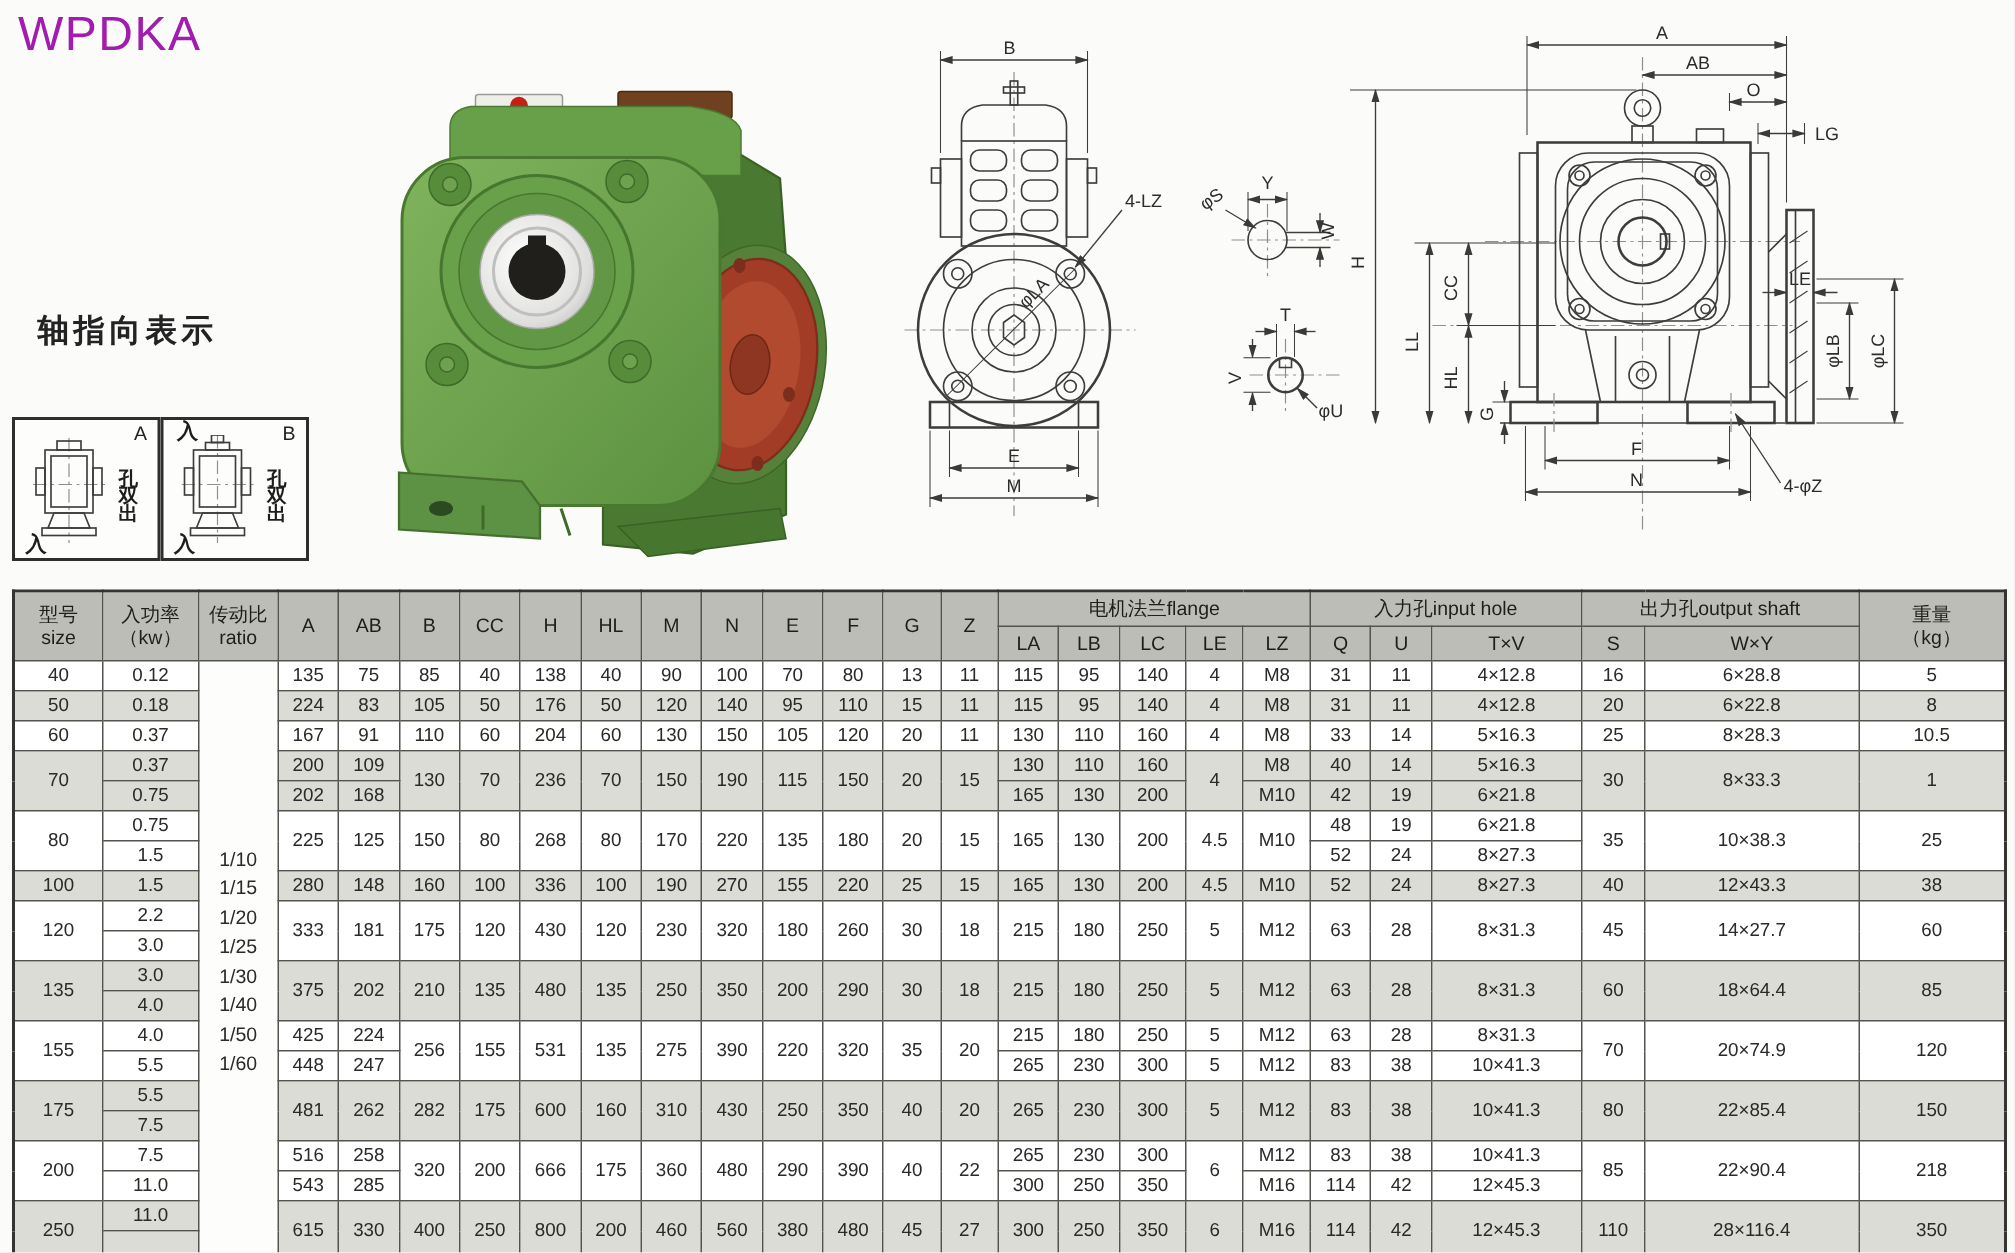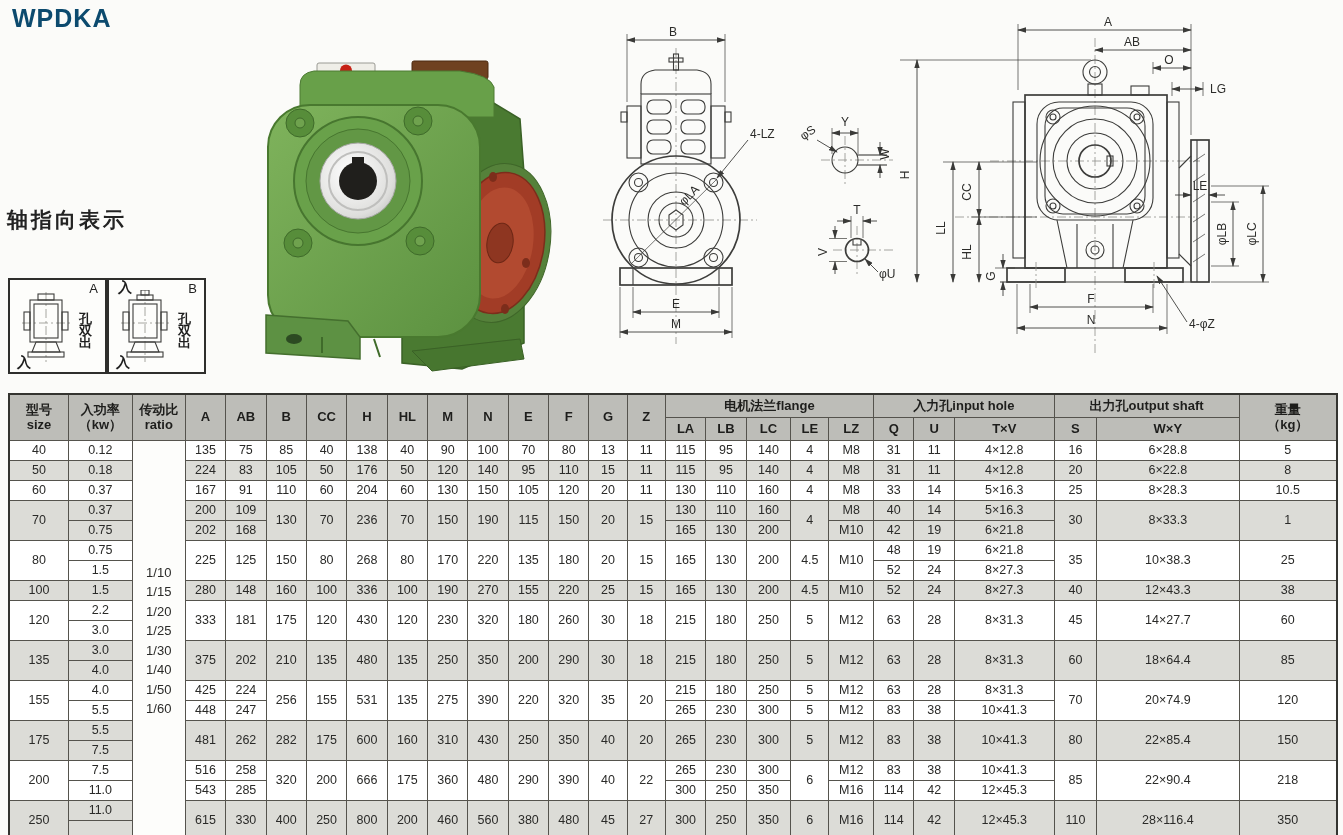--- a/index.html
+++ b/index.html
@@ -1,20 +1,20 @@
 <!DOCTYPE html>
 <html><head>
 <meta charset="utf-8">
 <style>
   html,body{margin:0;padding:0;background:#e8e8e6}
   .page{position:relative;width:1343px;height:835px;background:#fbfbf9;
         font-family:"Liberation Sans","DejaVu Sans",sans-serif;overflow:hidden}
-  .title{position:absolute;left:12px;top:4px;font-size:25px;font-weight:bold;
-         letter-spacing:1px;color:#0c4a6e}
-  .sub{position:absolute;left:7px;color:#232323}
+  .title{position:absolute;left:12px;top:4px;font-size:32px;font-weight:normal;
+         letter-spacing:1px;color:#a21caf}
+  .sub{position:absolute;left:25px;color:#232323}
   .sub-zh{top:206px;font-size:21px;letter-spacing:3px;font-weight:bold}
   .sub-en{top:230px;font-size:21px}
   .sd-box{position:absolute;top:278px;width:95px;height:92px;border:2px solid #2e2e2c;background:#fdfdfb}
   .sd-a{left:8px}
   .sd-b{left:107px}
   .sd-letter{position:absolute;right:7px;top:1px;font-size:13px;color:#222}
   .sd-vert{position:absolute;right:11px;top:22px;writing-mode:vertical-rl;
            font-size:13px;letter-spacing:4px;color:#1d1d1d;font-weight:bold}
   .sd-in{position:absolute;left:7px;bottom:0;font-size:14px;font-weight:bold;color:#1d1d1d}
   .sd-in-top{position:absolute;left:9px;top:-1px;font-size:14px;font-weight:bold;color:#1d1d1d}
@@ -26,21 +26,21 @@
   svg .thk{stroke-width:1.7}
   svg .cl{fill:none;stroke:#8f8f8b;stroke-width:0.8;stroke-dasharray:9 3 2 3}
   svg .dim{fill:none;stroke:#3d3d3b;stroke-width:0.9}
   svg .ext{fill:none;stroke:#3d3d3b;stroke-width:0.7}
   svg text{font-family:"Liberation Sans",sans-serif;font-size:12px;fill:#2c2c2a}
   .spec{position:absolute;left:8px;top:393px}
   table.spec-table{border-collapse:collapse;table-layout:fixed;width:1330px;
                    background:#fff;border:2px solid #343430}
   .spec-table th,.spec-table td{border:1px solid #55534d;text-align:center;
       vertical-align:middle;padding:0;white-space:pre-line;overflow:hidden}
-  .spec-table th{background:#bdbdb8;font-size:13px;font-weight:bold;color:#1e1e1c;
+  .spec-table th{background:#bdbdb8;font-size:13px;font-weight:normal;color:#1e1e1c;
                  line-height:1.12;height:22px}
   .spec-table td{font-size:12.5px;color:#2a2a28;height:19px;line-height:1.05}
   .spec-table tr.shade td{background:#dcdcd7}
   .spec-table td.ratio{background:#fdfdfb !important;font-size:13px;line-height:1.5}
 </style>
 </head>
 <body>
 
 <svg width="0" height="0" style="position:absolute">
   <defs>

